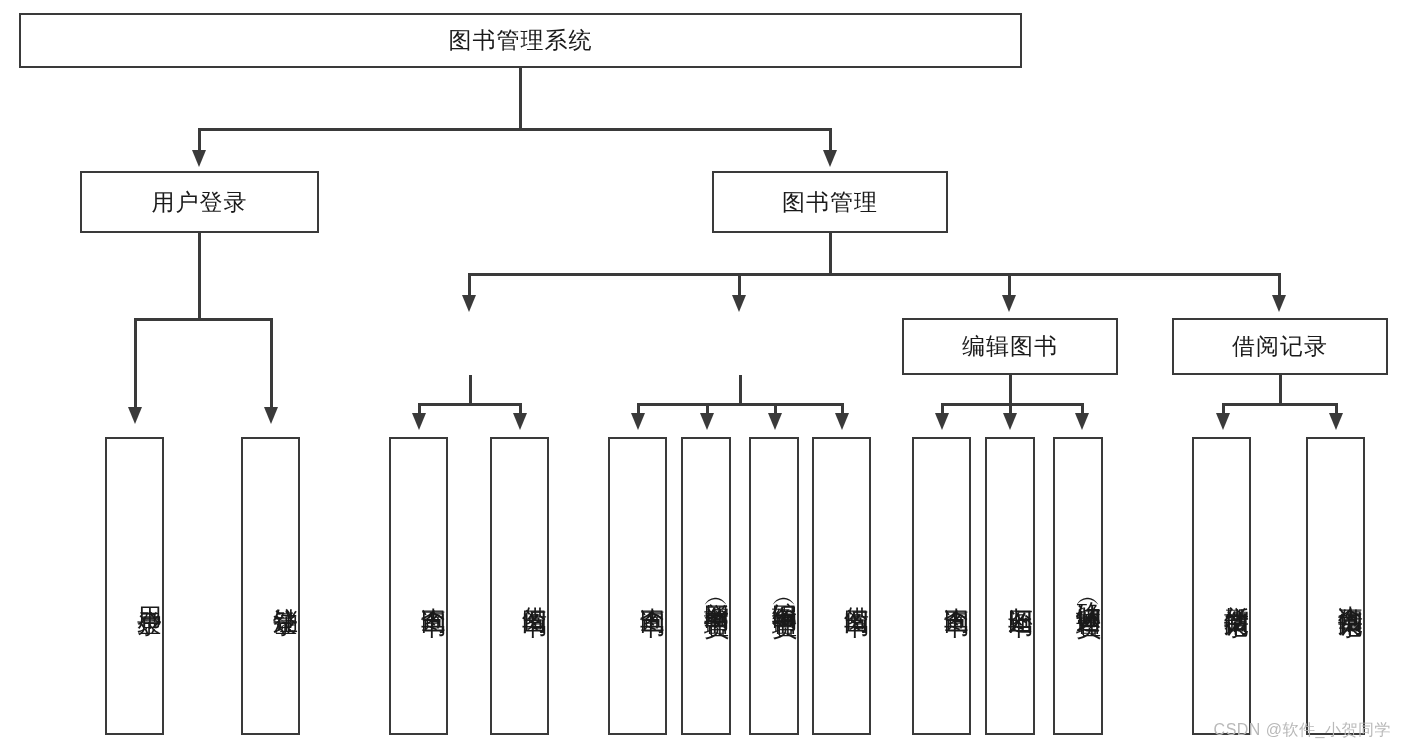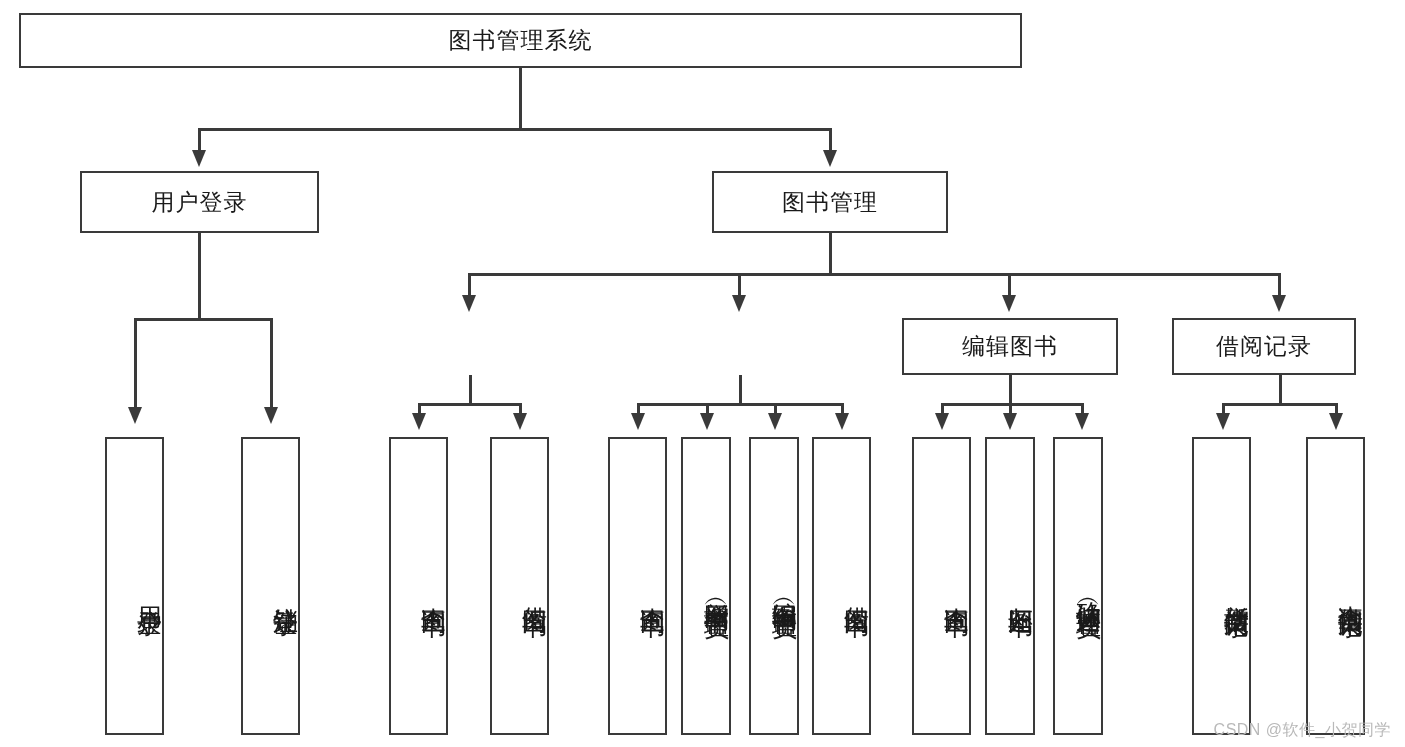--- a/index.html
+++ b/index.html
@@ -106,21 +106,21 @@
 
   <div class="edge v" style="left:1008px;top:273px;height:25px;"></div>
   <div class="arrow" style="left:1002px;top:295px;"></div>
 
   <div class="edge v" style="left:1278px;top:273px;height:25px;"></div>
   <div class="arrow" style="left:1272px;top:295px;"></div>
 
   <div class="node horiz" style="left:902px;top:318px;width:216px;height:57px;">
     <span>编辑图书</span>
   </div>
-  <div class="node horiz" style="left:1172px;top:318px;width:184px;height:57px;">
+  <div class="node horiz" style="left:1172px;top:318px;width:216px;height:57px;">
     <span>借阅记录</span>
   </div>
 
   <div class="edge v" style="left:469px;top:375px;height:30px;"></div>
   <div class="edge h" style="left:418px;top:403px;width:103px;height:2.5px;"></div>
   <div class="edge v" style="left:418px;top:403px;height:13px;"></div>
   <div class="arrow" style="left:412px;top:413px;"></div>
   <div class="edge v" style="left:519px;top:403px;height:13px;"></div>
   <div class="arrow" style="left:513px;top:413px;"></div>
 

